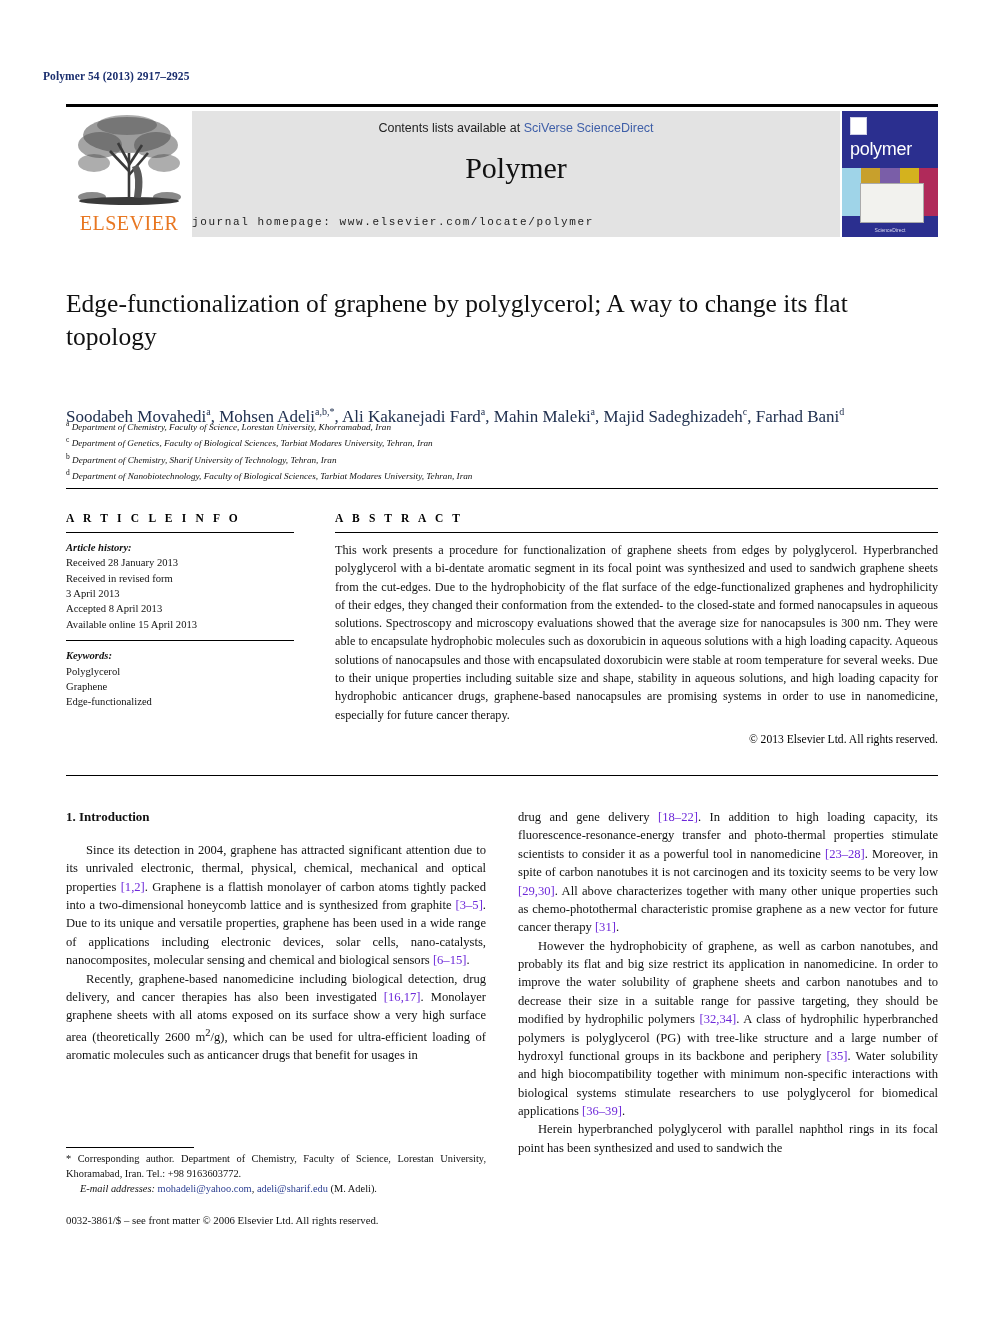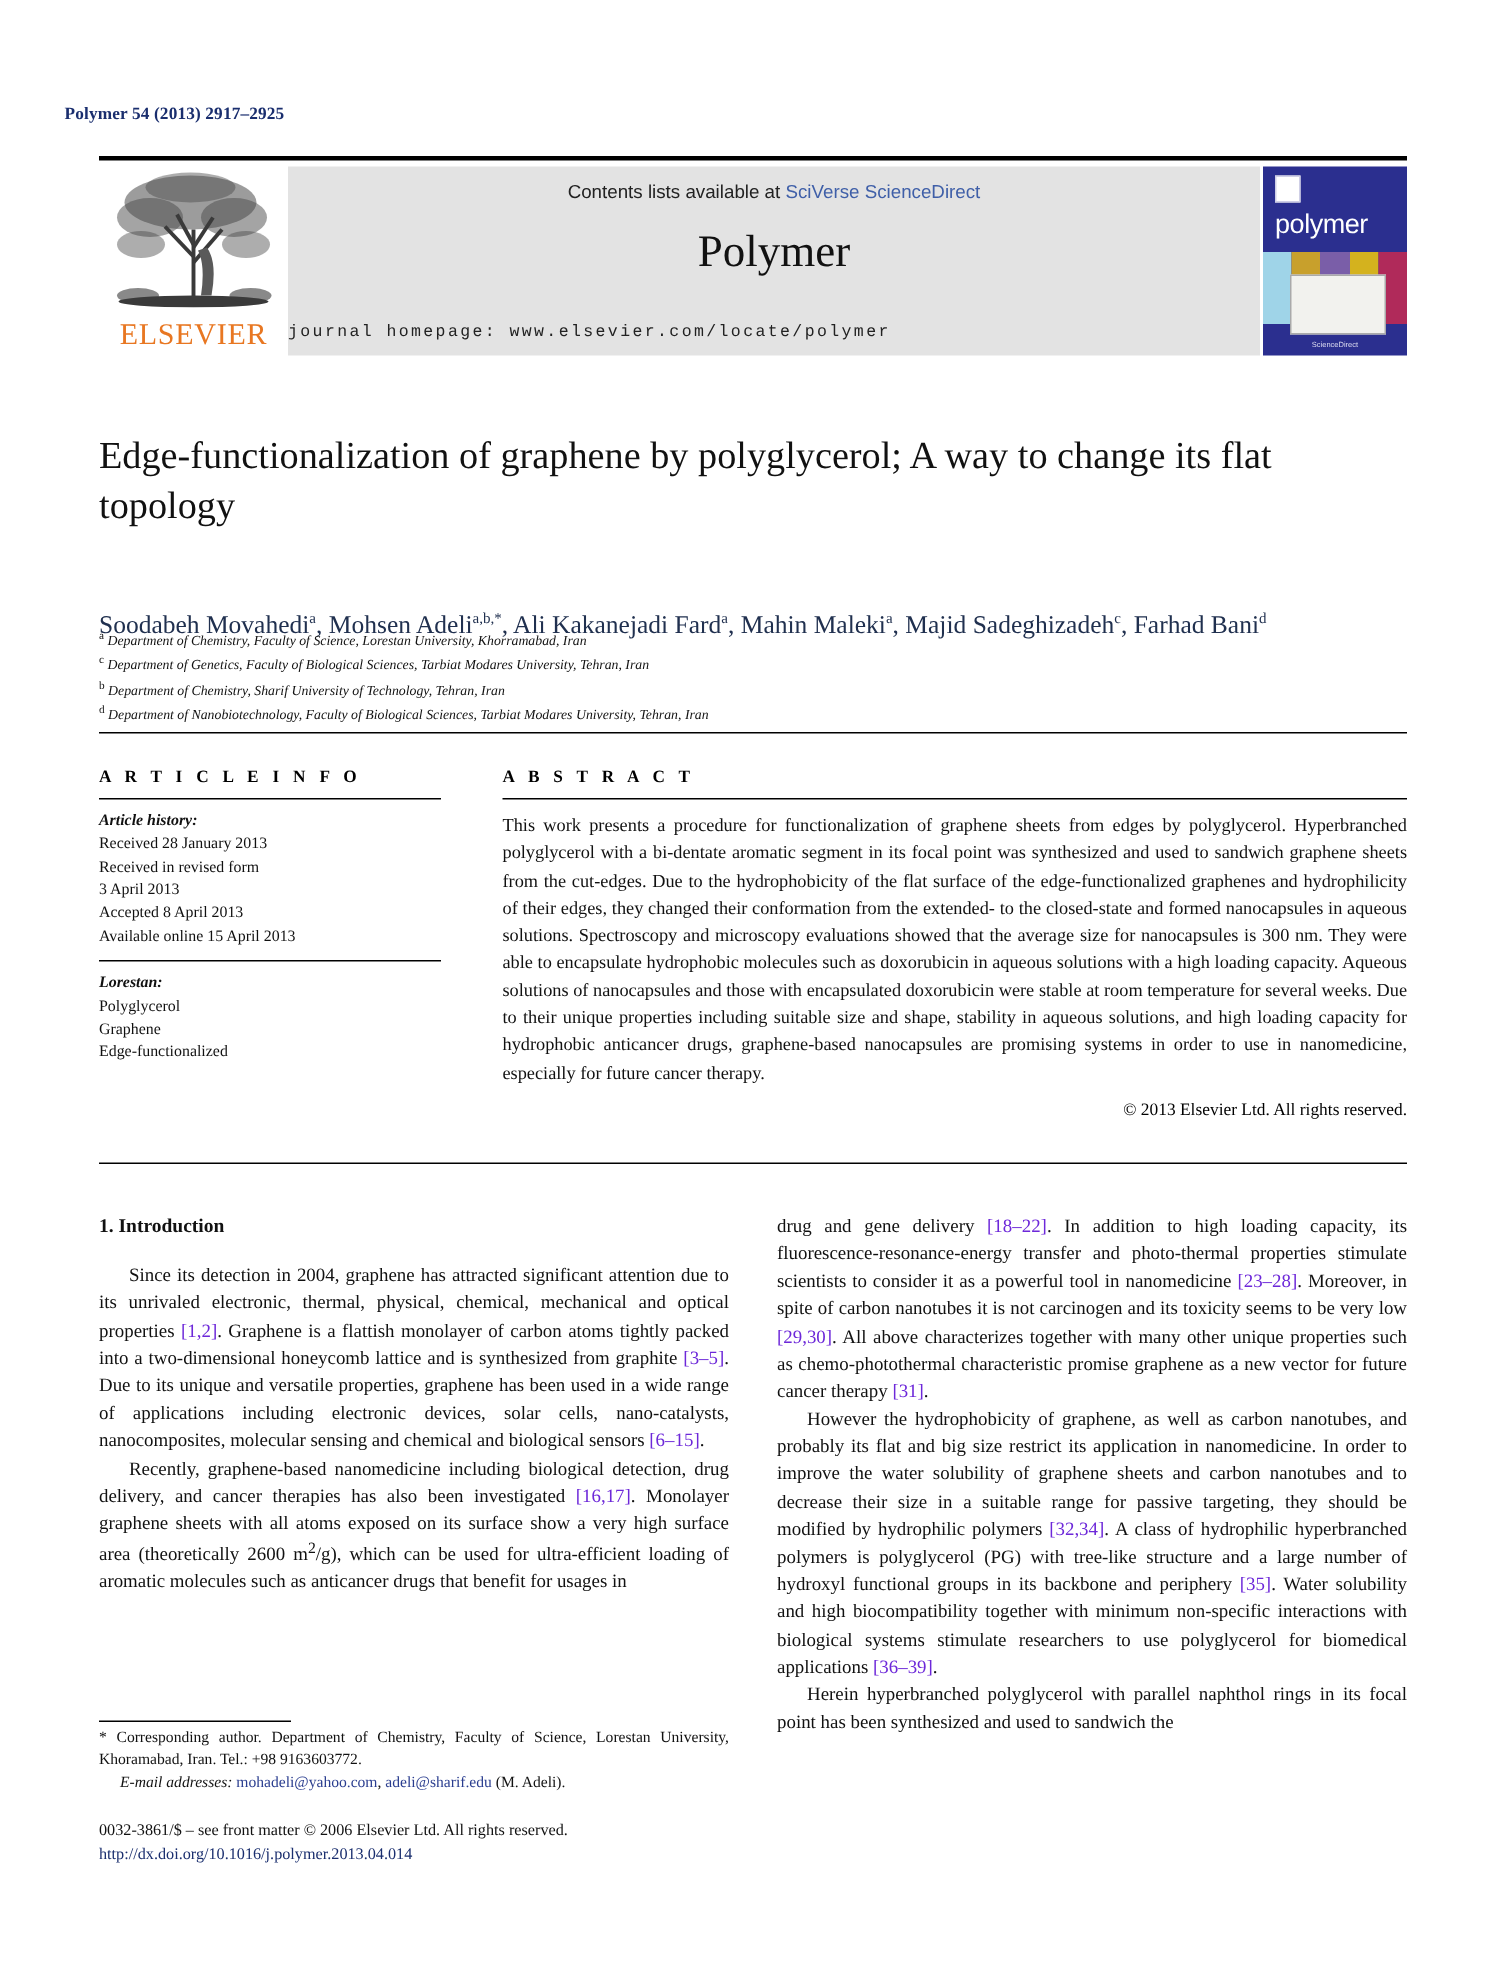--- a/index.html
+++ b/index.html
@@ -367,21 +367,21 @@
     <div class="info-body">
       <div class="lbl">Article history:</div>
       <div>Received 28 January 2013</div>
       <div>Received in revised form</div>
       <div>3 April 2013</div>
       <div>Accepted 8 April 2013</div>
       <div>Available online 15 April 2013</div>
     </div>
     <div class="info-rule"></div>
     <div class="info-body">
-      <div class="lbl">Lorestan:</div>
+      <div class="lbl">Keywords:</div>
       <div>Polyglycerol</div>
       <div>Graphene</div>
       <div>Edge-functionalized</div>
     </div>
   </div>
 
   <div class="abs-col">
     <div class="sec-head">A B S T R A C T</div>
     <div class="abs-rule"></div>
     <div class="abs-body">This work presents a procedure for functionalization of graphene sheets from edges by polyglycerol. Hyperbranched polyglycerol with a bi-dentate aromatic segment in its focal point was synthesized and used to sandwich graphene sheets from the cut-edges. Due to the hydrophobicity of the flat surface of the edge-functionalized graphenes and hydrophilicity of their edges, they changed their conformation from the extended- to the closed-state and formed nanocapsules in aqueous solutions. Spectroscopy and microscopy evaluations showed that the average size for nanocapsules is 300 nm. They were able to encapsulate hydrophobic molecules such as doxorubicin in aqueous solutions with a high loading capacity. Aqueous solutions of nanocapsules and those with encapsulated doxorubicin were stable at room temperature for several weeks. Due to their unique properties including suitable size and shape, stability in aqueous solutions, and high loading capacity for hydrophobic anticancer drugs, graphene-based nanocapsules are promising systems in order to use in nanomedicine, especially for future cancer therapy.</div>
@@ -403,16 +403,15 @@
   </div>
 
   <div class="foot-rule"></div>
   <div class="footnote">
     <div>* Corresponding author. Department of Chemistry, Faculty of Science, Lorestan University, Khoramabad, Iran. Tel.: +98 9163603772.</div>
     <span class="ind"><span class="em">E-mail addresses:</span> <span class="lk">mohadeli@yahoo.com</span>, <span class="lk">adeli@sharif.edu</span> (M. Adeli).</span>
   </div>
 
   <div class="imprint">
     <div>0032-3861/$ – see front matter © 2006 Elsevier Ltd. All rights reserved.</div>
-    <div class="doi">http://dx.doi.org/10.1016/j.polymer.2013.04.014</div>
   </div>
 
 </div>
 
 </body></html>

